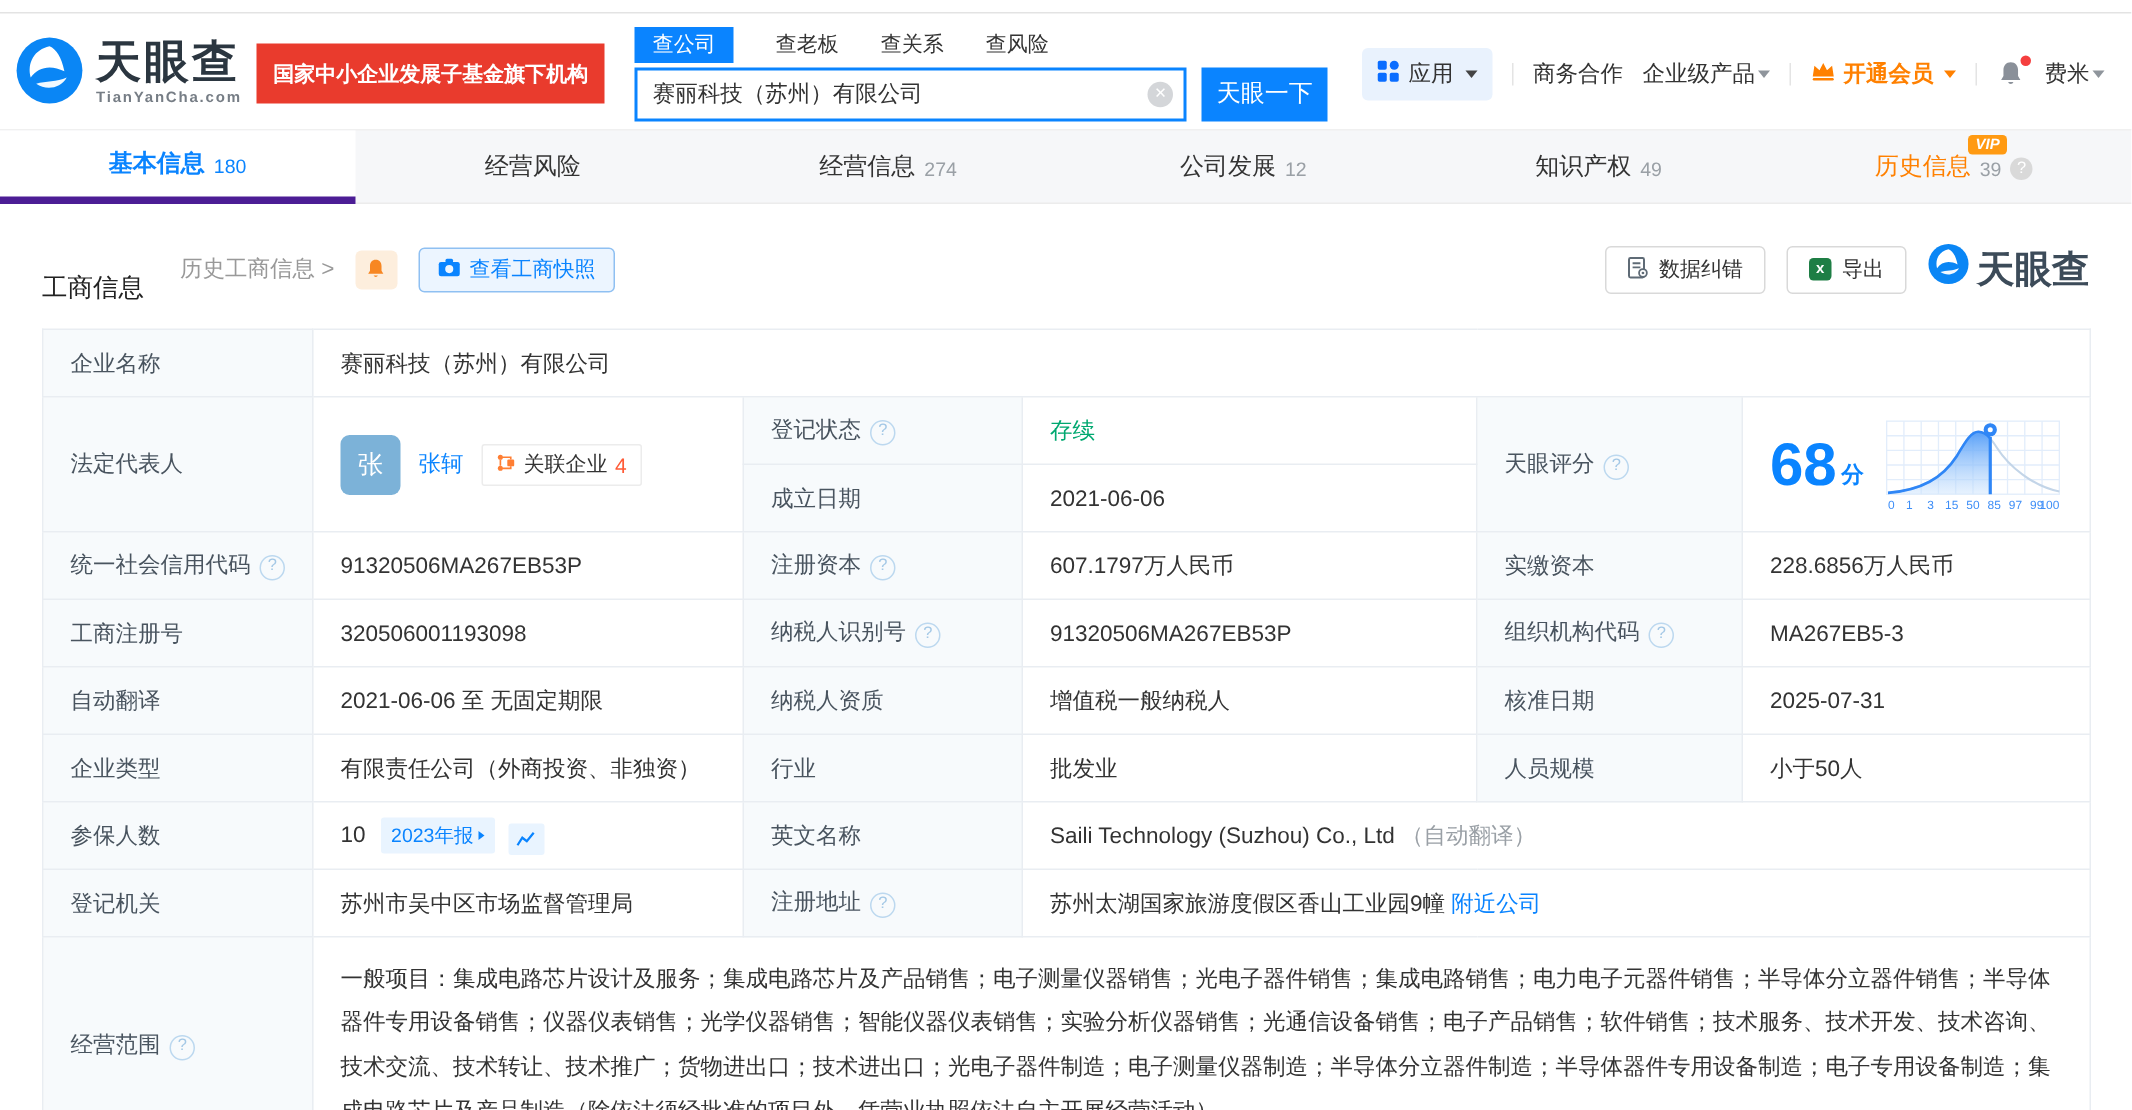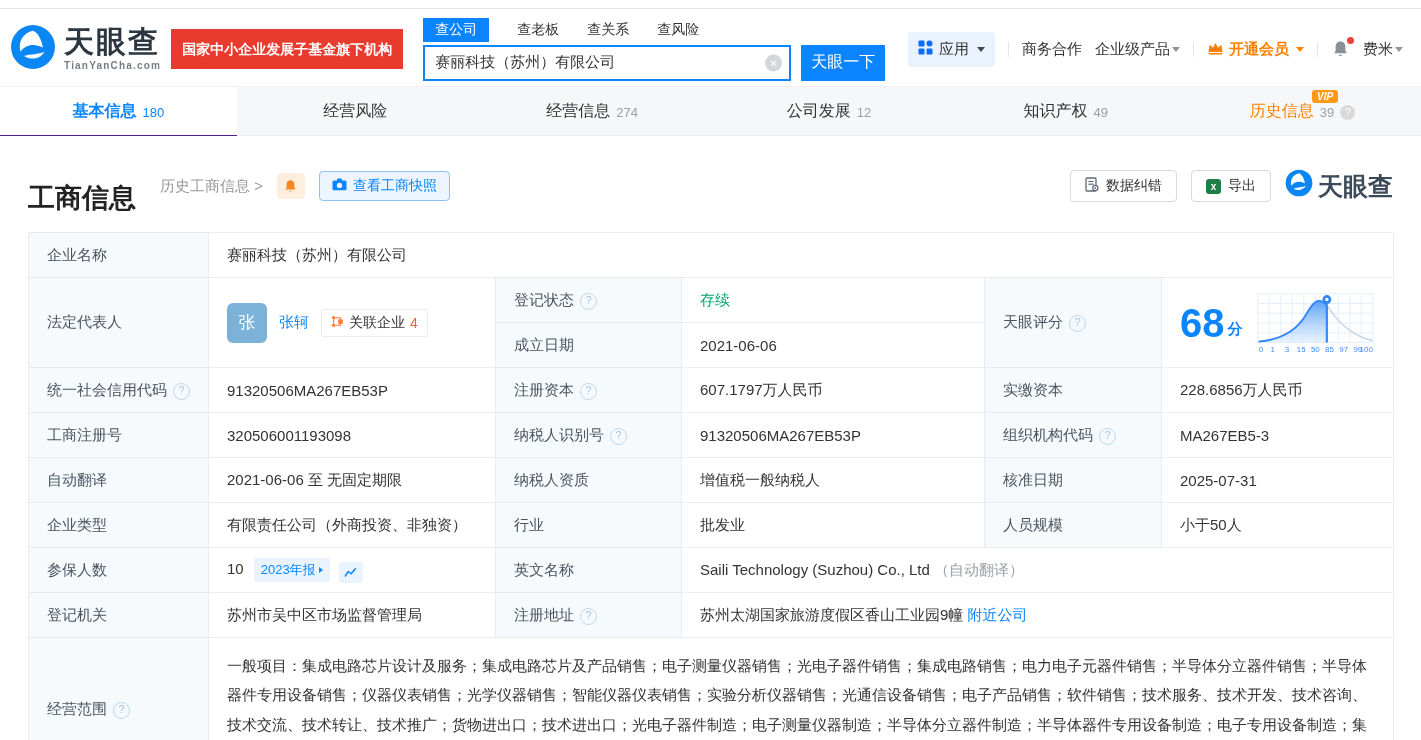--- a/index.html
+++ b/index.html
@@ -35,29 +35,29 @@
   .divider{width:1px;height:15px;background:#e4e4e4;}
   .nav-item{display:flex;align-items:center;cursor:pointer;}
   .vip-link{color:#ff8000;font-weight:bold;display:flex;align-items:center;gap:5px;cursor:pointer;}
   .bell-wrap{position:relative;cursor:pointer;display:flex;}
   .red-dot{position:absolute;top:-3px;right:-4px;width:7px;height:7px;border-radius:50%;background:#f53f3f;}
 
   
   .main-tabs{display:flex;height:48px;background:#f6f7f9;border-top:1px solid #f0f0f0;border-bottom:1px solid #ececec;}
   .m-tab{flex:1;display:flex;align-items:center;justify-content:center;gap:6px;font-size:16px;color:#333;cursor:pointer;position:relative;}
   .m-tab .cnt{font-size:13px;color:#9aa0a6;margin-top:3px;}
-  .m-tab.active{background:#fff;color:#0a84ff;font-weight:bold;border-bottom:1px solid #4c1d95;margin-bottom:-1px;}
+  .m-tab.active{background:#fff;color:#0a84ff;font-weight:bold;border-bottom:5px solid #4c1d95;margin-bottom:-1px;}
   .m-tab.active .cnt{color:#0a84ff;font-weight:normal;}
   .m-tab.history{color:#ff8000;}
   .vip-badge{position:absolute;top:3px;left:54%;background:#ff9a12;color:#fff;font-size:10px;font-style:italic;font-weight:bold;padding:1px 5px;border-radius:3px;}
   .q-gray{width:15px;height:15px;border-radius:50%;background:#d9d9d9;color:#fff;font-size:11px;line-height:15px;text-align:center;margin-top:2px;cursor:pointer;}
 
   
   .section-head{display:flex;align-items:center;padding:20px 28px 16px 28px;}
-  .sec-title{font-size:27px;font-weight:bold;color:#222;margin-top:24px;}
+  .sec-title{font-size:17px;font-weight:normal;color:#222;margin-top:24px;}
   .crumb{margin-left:24px;font-size:15px;color:#999;cursor:pointer;}
   .bell-btn{margin-left:14px;width:28px;height:26px;background:#fdeedd;border-radius:4px;display:flex;align-items:center;justify-content:center;cursor:pointer;}
   .snap-btn{margin-left:14px;display:flex;align-items:center;gap:6px;background:#ecf5ff;border:1px solid #8fc0f2;color:#0a84ff;border-radius:4px;padding:0 12px;height:30px;font-size:14px;cursor:pointer;font-family:inherit;}
   .head-right{margin-left:auto;display:flex;align-items:center;gap:14px;}
   .ghost-btn{display:flex;align-items:center;gap:7px;height:32px;padding:0 14px;border:1px solid #d9d9d9;border-radius:4px;background:#fff;font-size:14px;color:#333;cursor:pointer;font-family:inherit;}
   .xls{width:15px;height:15px;border-radius:3px;background:#1e7e45;color:#fff;font-size:10px;font-weight:bold;line-height:15px;text-align:center;}
   .watermark{display:flex;align-items:center;gap:5px;font-size:25px;font-weight:bold;color:#3c4b59;}
 
   
   table.biz{width:1365px;margin:0 28px;border-collapse:collapse;table-layout:fixed;}

